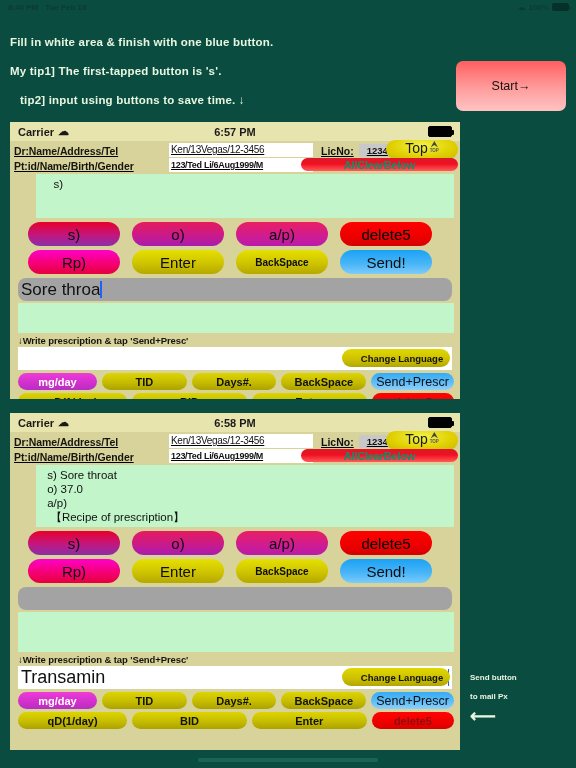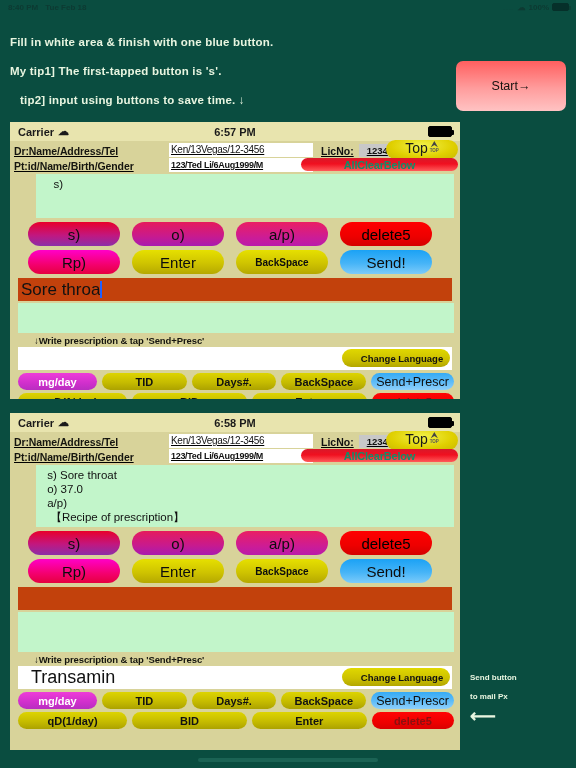--- a/index.html
+++ b/index.html
@@ -137,44 +137,44 @@
   .k-del{ background: linear-gradient(180deg, #ff0000 0%, #ee0000 60%, #d40000 100%); color:#000; }
   .k-rp { background: linear-gradient(180deg, #ff00c8 0%, #f4006f 60%, #e50040 100%); }
   .k-yel{ background: linear-gradient(180deg, #e6e000 0%, #cfc400 55%, #b5a800 100%); }
   .k-blue{ background: linear-gradient(180deg, #1ba2f5 0%, #46b4f7 55%, #7ccbfa 100%); }
   .k-small { font-size: 10px; font-weight: bold; }
   .caret {
     display: inline-block; width: 1.5px; height: 17px; background: #2060ff;
     vertical-align: -3px;
   }
   .bigin-wrap {
-    margin: 1px 8px 0 8px; width: 434px; height: 23px; background: #c2410c;
+    margin: 1px 8px 0 8px; width: 434px; height: 23px; background: #a3a3a3;
     display: flex; align-items: center; padding-left: 3px;
-    font-size: 17px; color: #111; position: relative;
+    font-size: 17px; color: #111; position: relative; border-radius: 8px;
   }
 
   
   .lower-note {
     margin: 2px 6px 0 8px; background: #c2f5ca; border: none;
     height: 30px; font-family: "Liberation Sans", sans-serif;
     font-size: 11px; resize: none;
   }
   #lower-note-2 { height: 40px; }
 
   .presc-hint {
     font-size: 9.5px; font-weight: bold; color: #15150f;
-    margin: 2px 0 0 24px; letter-spacing: -.1px;
+    margin: 2px 0 0 8px; letter-spacing: -.1px;
   }
 
   
   .presc-row { position: relative; margin: 1px 8px 0 8px; width: 434px; height: 23px; }
   .presc-in {
     width: 100%; height: 100%; background: #fff; border: none;
     font-family: "Liberation Sans", sans-serif; font-size: 18px; color: #111;
-    padding: 0 13px; display: flex; align-items: center; justify-content: space-between;
+    padding: 0 3px; display: flex; align-items: center; justify-content: space-between;
   }
   .chg-lang {
     position: absolute; right: 2px; top: 2px; width: 108px; height: 18px;
     border-radius: 9px;
     background: linear-gradient(180deg, #e0d800 0%, #ccc000 60%, #b2a600 100%);
     font-size: 9.5px; font-weight: bold; color: #111; border: none; cursor: pointer;
     display: flex; align-items: center; justify-content: center;
     font-family: "Liberation Sans", sans-serif;
     padding-left: 12px;
   }

